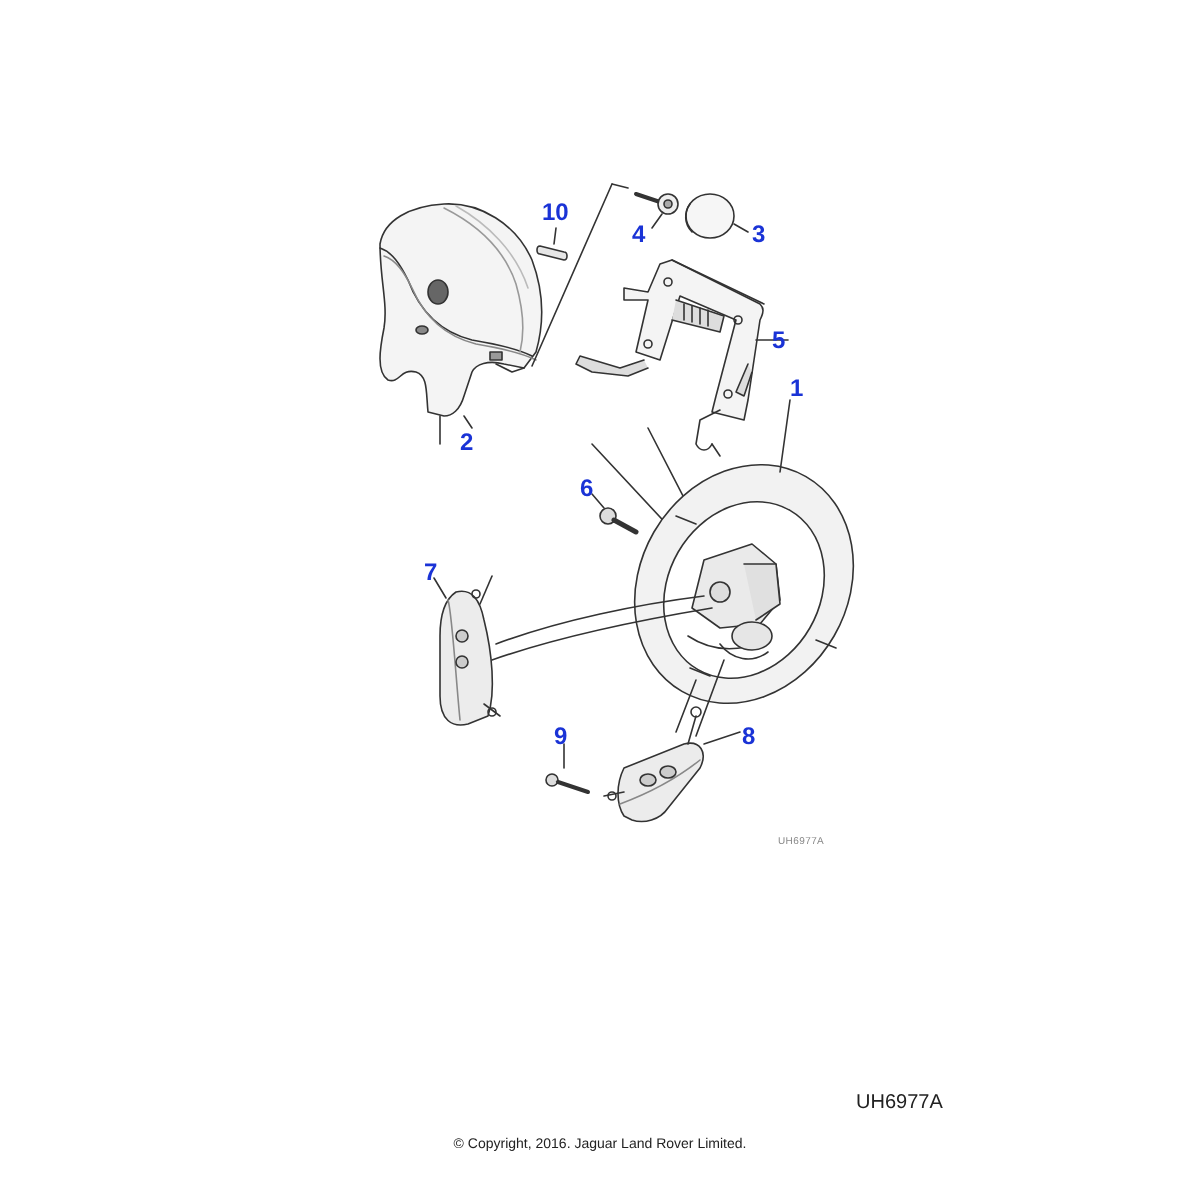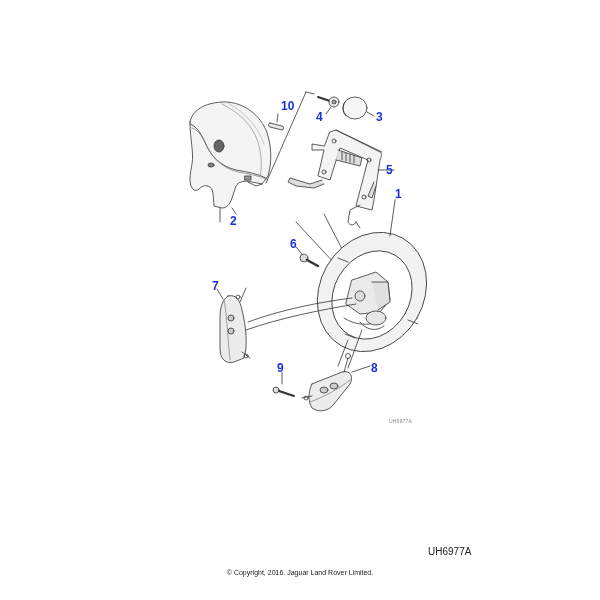--- a/index.html
+++ b/index.html
@@ -120,21 +120,21 @@
     <g>
       <circle cx="276" cy="390" r="3" fill="#ddd"></circle>
       <path d="M279,391 L294,396" stroke-width="2"></path>
       <path d="M282,372 L282,384"></path>
     </g>
 
     <path d="M232,208 L236,214"></path>
   </g>
 </svg>
 
-<div class="callout" style="left:281px;top:100px;text-align:right;">10</div>
+<div class="callout" style="left:271px;top:100px;text-align:right;">10</div>
 <div class="callout" style="left:230px;top:215px;">2</div>
 <div class="callout" style="left:316px;top:111px;">4</div>
 <div class="callout" style="left:376px;top:111px;">3</div>
 <div class="callout" style="left:386px;top:164px;">5</div>
 <div class="callout" style="left:395px;top:188px;">1</div>
 <div class="callout" style="left:290px;top:238px;">6</div>
 <div class="callout" style="left:212px;top:280px;">7</div>
 <div class="callout" style="left:277px;top:362px;">9</div>
 <div class="callout" style="left:371px;top:362px;">8</div>
 

